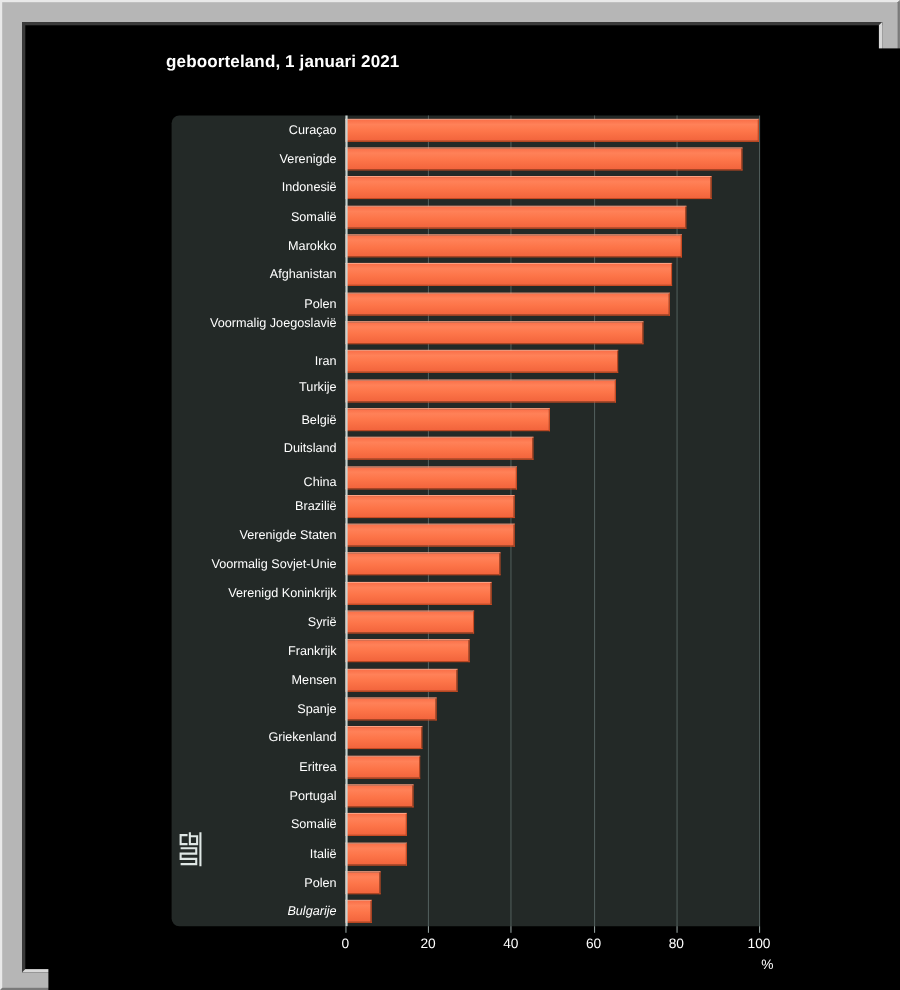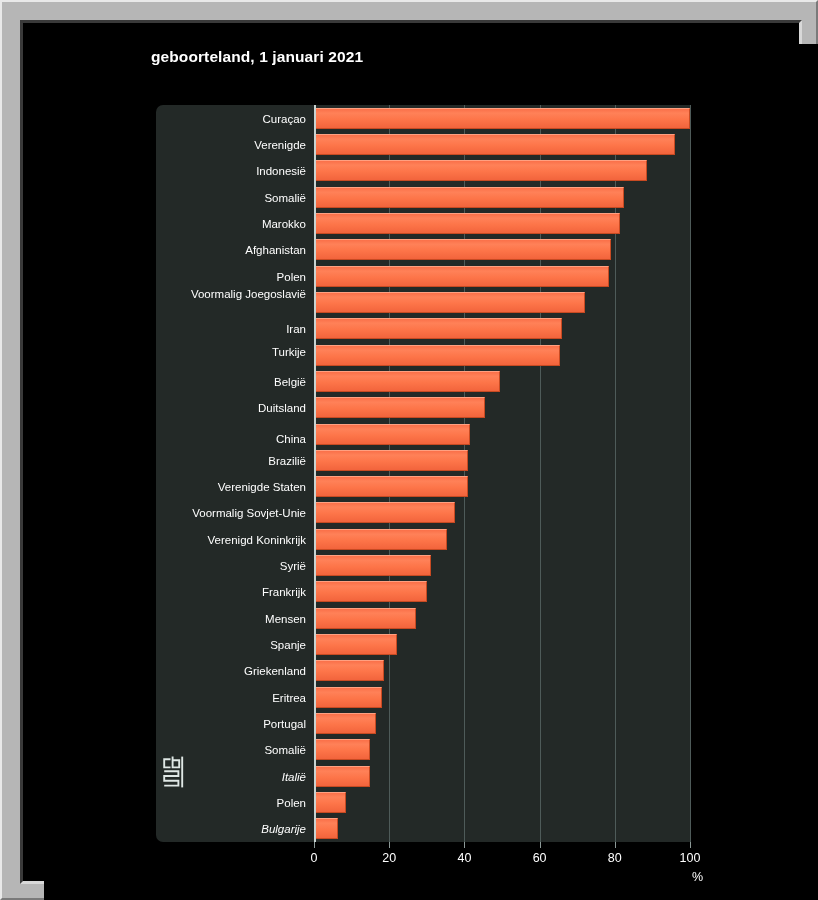--- a/index.html
+++ b/index.html
@@ -216,21 +216,21 @@
           <div class="cat-label" style="top: 402.482px;">Voormalig Sovjet-Unie</div>
           <div class="cat-label" style="top: 428.804px;">Verenigd Koninkrijk</div>
           <div class="cat-label" style="top: 455.125px;">Syrië</div>
           <div class="cat-label" style="top: 481.446px;">Frankrijk</div>
           <div class="cat-label" style="top: 507.768px;">Mensen</div>
           <div class="cat-label" style="top: 534.089px;">Spanje</div>
           <div class="cat-label" style="top: 560.411px;">Griekenland</div>
           <div class="cat-label" style="top: 586.732px;">Eritrea</div>
           <div class="cat-label" style="top: 613.054px;">Portugal</div>
           <div class="cat-label" style="top: 639.375px;">Somalië</div>
-          <div class="cat-label" style="top: 665.696px; font-style: italic;">Italië</div>
+          <div class="cat-label" style="top: 665.696px;">Italië</div>
           <div class="cat-label" style="top: 692.018px;">Polen</div>
           <div class="cat-label" style="top: 718.339px; font-style: italic;">Bulgarije</div>
         </div>
 
       <div id="plot-area">
         <div id="gridlines">
             <div class="gridline" style="left: 75.2px;"></div>
             <div class="gridline" style="left: 150.4px;"></div>
             <div class="gridline" style="left: 225.6px;"></div>
             <div class="gridline" style="left: 300.8px;"></div>

